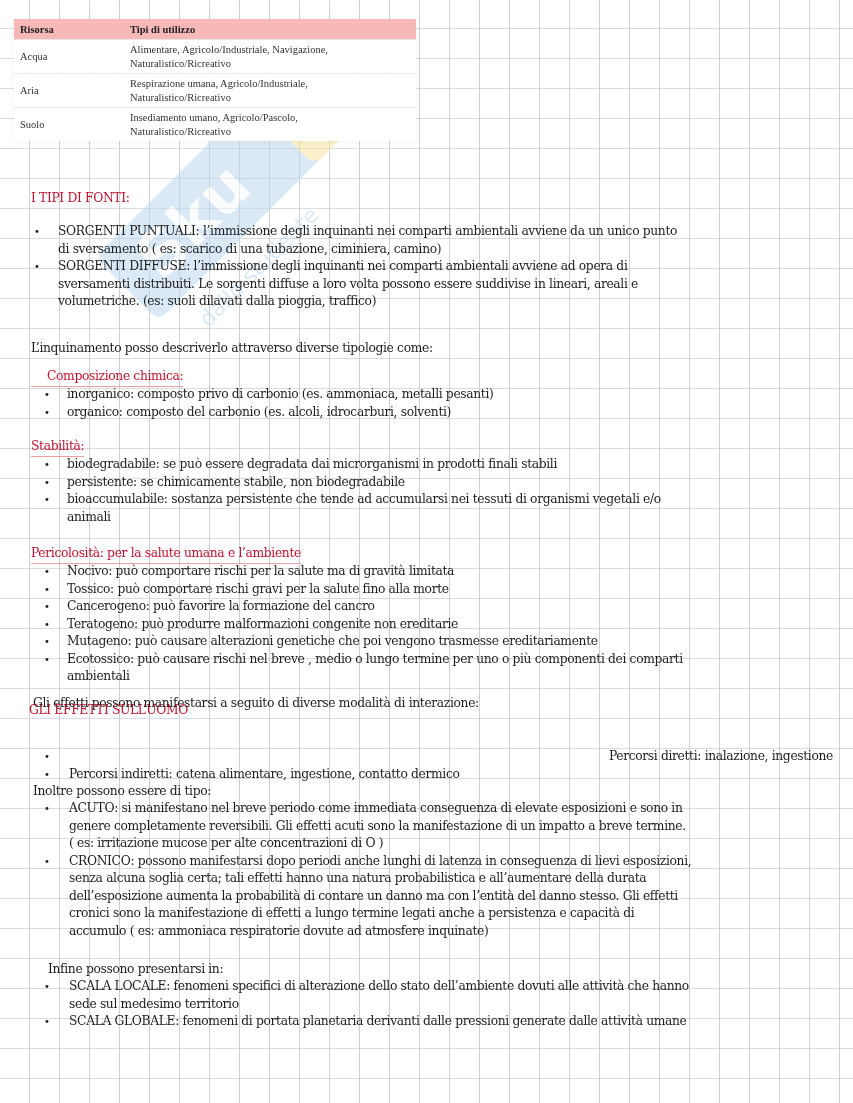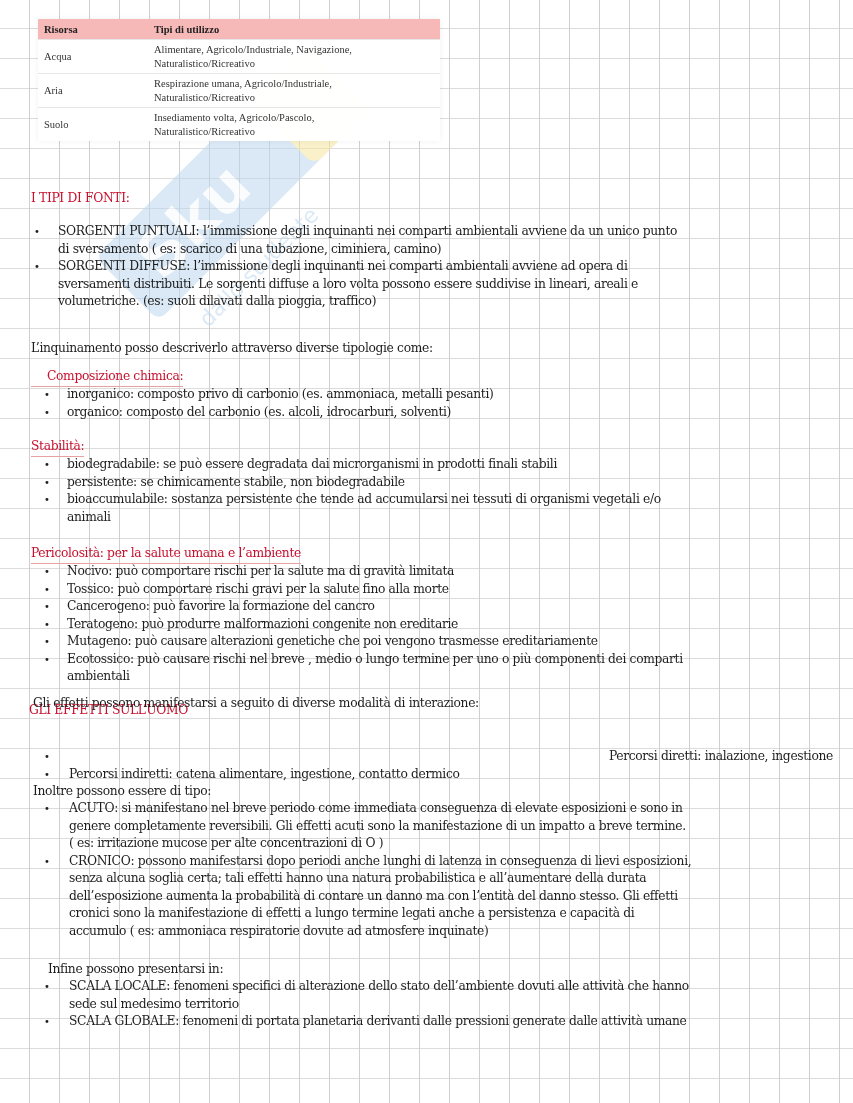--- a/index.html
+++ b/index.html
@@ -15,21 +15,21 @@
     color: #1e1e1e;
   }
   .watermark {
     position: absolute; left: 80px; top: 40px; width: 320px; height: 300px;
     pointer-events: none; z-index: 0; opacity: 0.55;
   }
   .page { position: absolute; left: 0; top: 0; width: 853px; z-index: 1; }
 
   
   .res-table {
-    position: absolute; left: 38px; top: 19px; width: 402px;
+    position: absolute; left: 14px; top: 19px; width: 402px;
     border-collapse: collapse; background: rgba(255,255,255,0.93);
     font-family: "Liberation Serif", serif; font-size: 10.5px; color: #333;
     box-shadow: 0 0 6px rgba(0,0,0,0.06);
   }
   .res-table th {
     background: #f7b8b8; text-align: left; font-weight: bold; color: #222;
     height: 20px; padding: 0 6px; font-size: 10.5px;
   }
   .res-table td {
     padding: 2px 6px; vertical-align: middle; border-top: 1px solid #e6e6e6;
@@ -70,21 +70,21 @@
       <tr>
         <td class="col1">Acqua</td>
         <td><span>Alimentare, Agricolo/Industriale, Navigazione,</span><br><span>Naturalistico/Ricreativo</span></td>
       </tr>
       <tr>
         <td class="col1">Aria</td>
         <td><span>Respirazione umana, Agricolo/Industriale,</span><br><span>Naturalistico/Ricreativo</span></td>
       </tr>
       <tr>
         <td class="col1">Suolo</td>
-        <td><span>Insediamento volta, Agricolo/Pascolo,</span><br><span>Naturalistico/Ricreativo</span></td>
+        <td><span>Insediamento umano, Agricolo/Pascolo,</span><br><span>Naturalistico/Ricreativo</span></td>
       </tr>
     </tbody>
   </table>
 
   <div class="txt heading" style="left:31px; top:190px;">I TIPI DI FONTI:</div>
 
   <ul class="blist" style="left:31px; top:223px; width:800px;">
     <li>
       <span class="dot" style="left:3px;">•</span>
       <span class="t" style="margin-left:27px;">SORGENTI PUNTUALI: l’immissione degli inquinanti nei comparti ambientali avviene da un unico punto</span>

